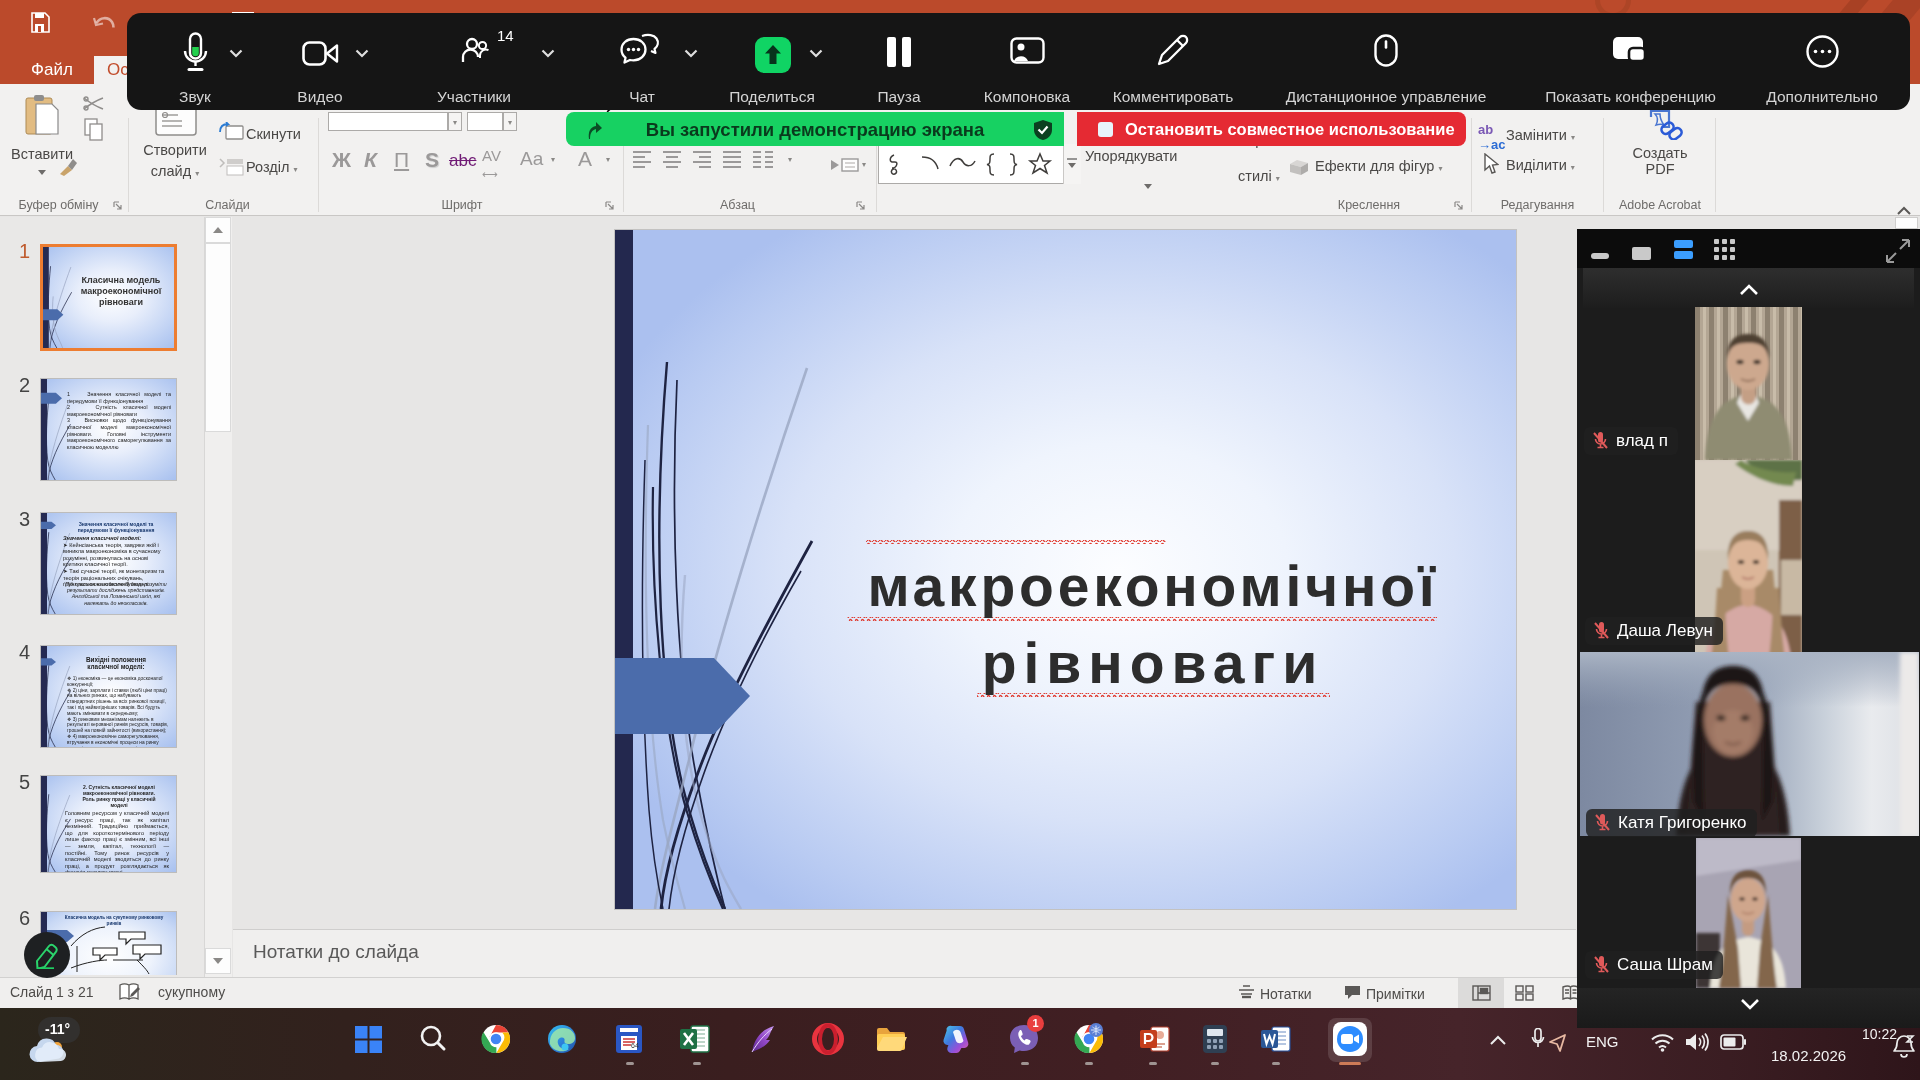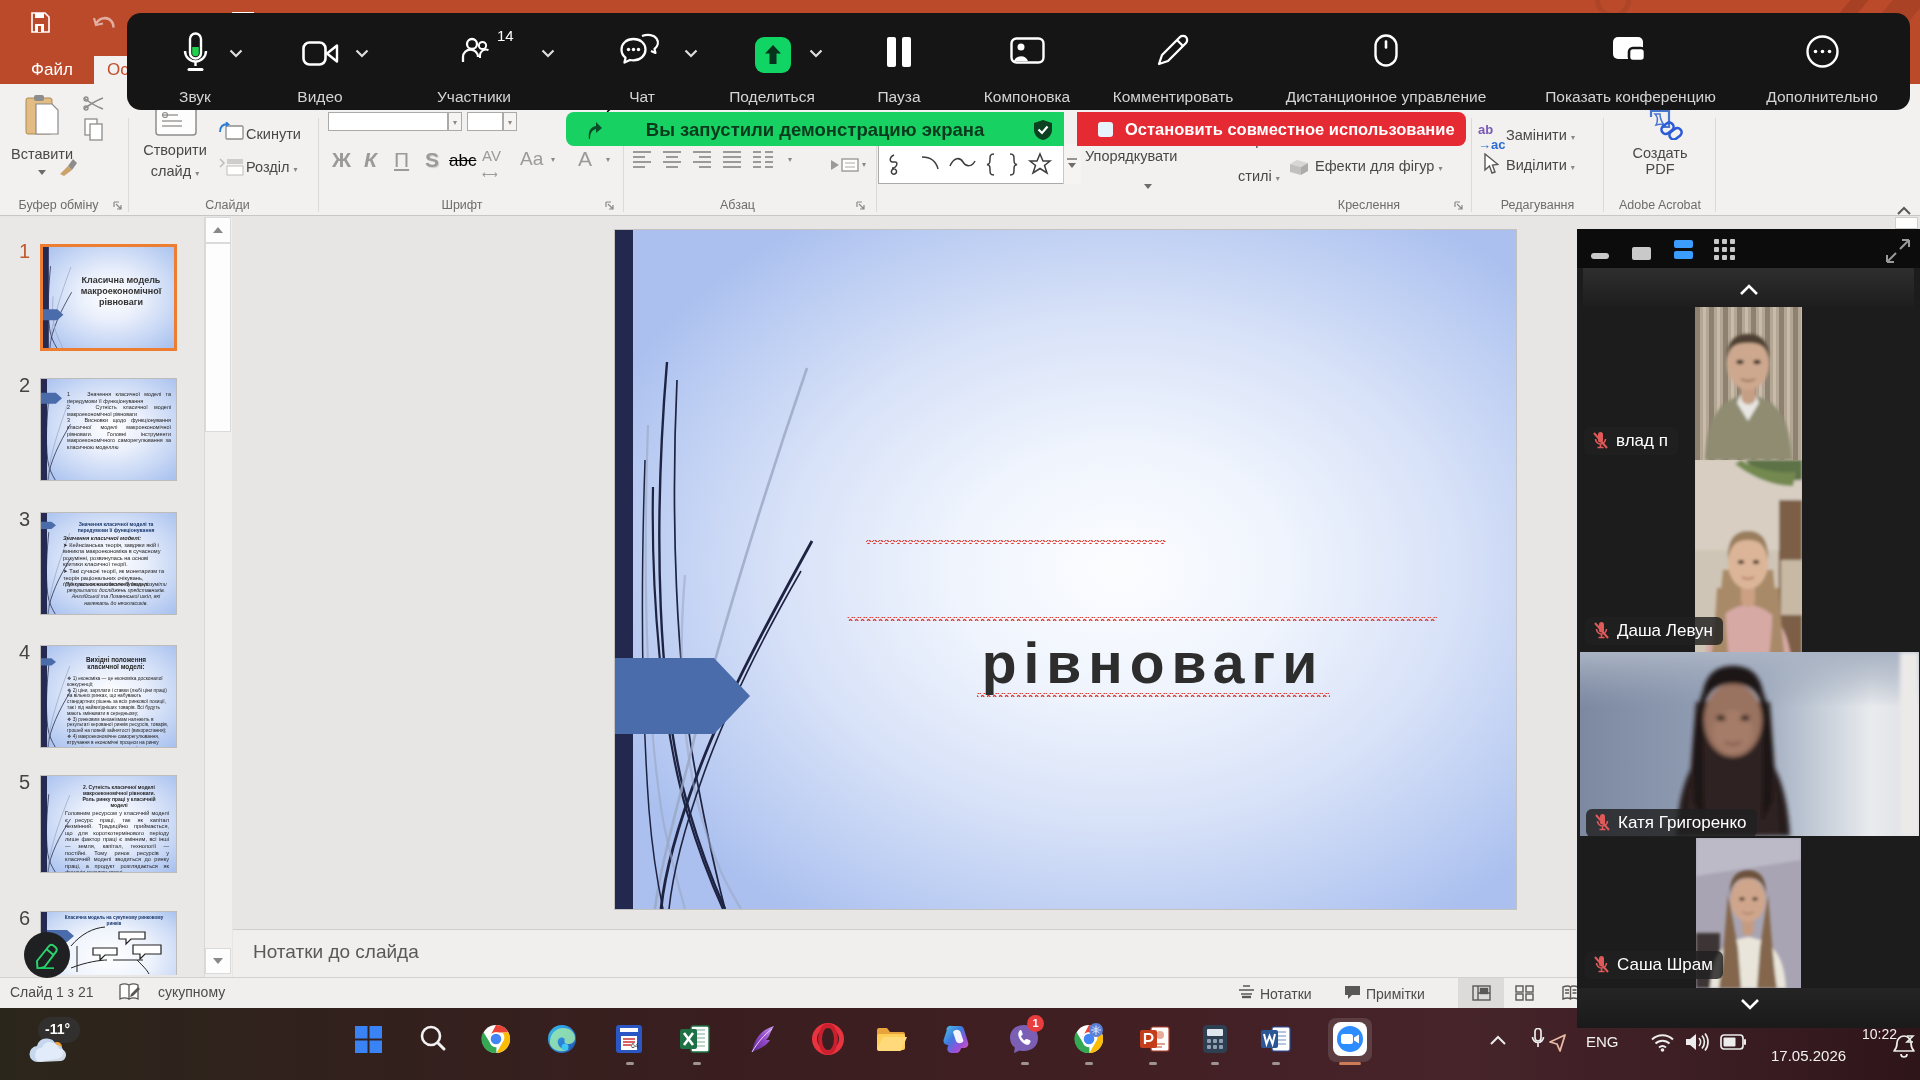--- a/index.html
+++ b/index.html
@@ -138,21 +138,21 @@
 
 <div class="abs" style="left:328px;top:112px;width:120px;height:19px;background:#fff;border:1px solid #acaaa8;"></div>
 <div class="abs" style="left:448px;top:112px;width:14px;height:19px;background:#f5f4f3;border:1px solid #acaaa8;color:#8a8886;font-size:8px;text-align:center;line-height:19px;">▾</div>
 <div class="abs" style="left:467px;top:112px;width:36px;height:19px;background:#fff;border:1px solid #acaaa8;"></div>
 <div class="abs" style="left:503px;top:112px;width:14px;height:19px;background:#f5f4f3;border:1px solid #acaaa8;color:#8a8886;font-size:8px;text-align:center;line-height:19px;">▾</div>
 <div class="abs" style="left:546px;top:110px;font-size:20px;color:#000000;font-weight:bold;margin-left:35px;">А А́</div>
 <div class="abs" style="left:332px;top:148px;font-size:21px;color:#9b9999;font-weight:bold;">Ж</div>
 <div class="abs" style="left:364px;top:148px;font-size:21px;color:#9b9999;font-style:italic;font-weight:bold;">К</div>
 <div class="abs" style="left:394px;top:148px;font-size:21px;color:#9b9999;text-decoration:underline;">П</div>
 <div class="abs" style="left:425px;top:148px;font-size:21px;color:#9b9999;font-weight:bold;text-shadow:1px 1px 1px #ccc;">S</div>
-<div class="abs" style="left:449px;top:151px;font-size:17px;color:#000000;text-decoration:line-through;">abc</div>
+<div class="abs" style="left:449px;top:151px;font-size:17px;color:#701a75;text-decoration:line-through;">abc</div>
 <div class="abs" style="left:482px;top:147px;font-size:15px;color:#9b9999;">AV<br><span style="font-size:11px;">⟷</span></div>
 <div class="abs" style="left:520px;top:148px;font-size:19px;color:#9b9999;">Aa</div>
 <div class="abs dd" style="left:551px;top:155px;">▾</div>
 <div class="abs" style="left:578px;top:147px;font-size:21px;color:#a0072d;"><span style="color:#9b9999;">A</span></div>
 <div class="abs dd" style="left:606px;top:155px;">▾</div>
 <svg class="abs" style="left:605px;top:201px;" width="10" height="10" viewBox="0 0 10 10">
     <path d="M1 1 h5 M1 1 v5 M3 3 l5 5 M8 4 v4 h-4" stroke="#8a8886" stroke-width="1.2" fill="none"></path>
   </svg>
 
 <svg class="abs" style="left:632px;top:150px;" width="152" height="22" viewBox="0 0 152 22">
@@ -463,21 +463,21 @@
   <path d="M70 345 C62 440 68 535 92 605 C104 642 116 662 126 679" stroke="#9aa6c2" stroke-width="2.4" opacity="0.55"></path>
   <path d="M186 341 C152 400 112 478 88 546 C70 596 58 642 54 679" stroke="#1e2342" stroke-width="1.6"></path>
   <path d="M30 230 C26 350 26 470 34 580 C38 630 44 660 48 679" stroke="#1e2342" stroke-width="1.5"></path>
  </g>
  <rect x="0" y="0" width="18" height="679" fill="#23284e"></rect>
  <path d="M-1 428 L99 428 L135 466 L99 504 L-1 504 Z" fill="#4b6cab"></path>
  <rect x="251" y="310" width="300" height="4" fill="url(#wavy)"></rect>
  <rect x="232" y="387" width="590" height="4" fill="url(#wavy)"></rect>
  <rect x="362" y="463" width="353" height="4" fill="url(#wavy)"></rect>
 </svg>
-<div class="abs" id="title1"><br><br><span class="l3">рівноваги</span></div>
+<div class="abs" id="title1"><br><span class="l2">макроекономічної</span><br><span class="l3">рівноваги</span></div>
 
 <div class="abs" id="notesline"></div>
 <div class="abs" id="notesarea"></div>
 <div class="abs" id="notestext">Нотатки до слайда</div>
 <div class="abs" id="statusbar"></div>
 <div class="abs stxt" style="left:10px;top:984px;">Слайд 1 з 21</div>
 <div class="abs stxt" style="left:158px;top:984px;">сукупному</div>
 <svg class="abs" style="left:119px;top:982px;" width="22" height="20" viewBox="0 0 22 20">
     <path d="M1 3 C4 1.5 7 1.5 10 3 V17 C7 15.5 4 15.5 1 17 Z M10 3 C13 1.5 16 1.5 19 3 V17 C16 15.5 13 15.5 10 17 Z" fill="#fff" stroke="#5a5856" stroke-width="1.3"></path>
     <path d="M12 12 L19 5 L21 7 L14 14 L11 15 Z" fill="#5a5856"></path>
@@ -678,21 +678,21 @@
 <svg class="abs" style="left:1684px;top:1032px;" width="25" height="20" viewBox="0 0 25 20">
     <path d="M2 7 h4 l6 -5 v16 l-6 -5 h-4 z" fill="#ececec"></path>
     <path d="M15 6 a6 6 0 0 1 0 8 M18 3.5 a10 10 0 0 1 0 13 M21 1.5 a13.5 13.5 0 0 1 0 17" stroke="#ececec" stroke-width="1.7" fill="none"></path>
   </svg>
 <svg class="abs" style="left:1720px;top:1034px;" width="26" height="16" viewBox="0 0 26 16">
     <rect x="1" y="1" width="22" height="14" rx="3" fill="none" stroke="#ececec" stroke-width="1.7"></rect>
     <rect x="3.5" y="3.5" width="12" height="9" rx="1" fill="#ececec"></rect>
     <rect x="24" y="5" width="2" height="6" rx="1" fill="#ececec"></rect>
   </svg>
 <div class="abs tbtxt" style="left:1862px;top:1026px;font-size:14px;">10:22</div>
-<div class="abs tbtxt" style="left:1771px;top:1047px;">17.05.2026</div>
+<div class="abs tbtxt" style="left:1771px;top:1047px;">18.02.2026</div>
 <svg class="abs" style="left:1890px;top:1034px;" width="28" height="26" viewBox="0 0 28 26">
     <path d="M4 17 C6 15 7 12 7 9 a7 7 0 0 1 14 0 c0 3 1 6 3 8 z" fill="none" stroke="#ececec" stroke-width="1.7" stroke-linejoin="round"></path>
     <path d="M11 20 a3 3 0 0 0 6 0" fill="none" stroke="#ececec" stroke-width="1.7"></path>
     <path d="M17 2 h6 l-6 6 h6" fill="none" stroke="#ececec" stroke-width="1.6"></path>
   </svg>
 
 <div class="abs" id="vpanel">
  <div id="vheader"></div>
  <div style="position:absolute;left:14px;top:24px;width:18px;height:6px;border-radius:3px;background:#c9c9c9;"></div>
  <div style="position:absolute;left:55px;top:18px;width:19px;height:13px;border-radius:2px;background:#c9c9c9;"></div>

